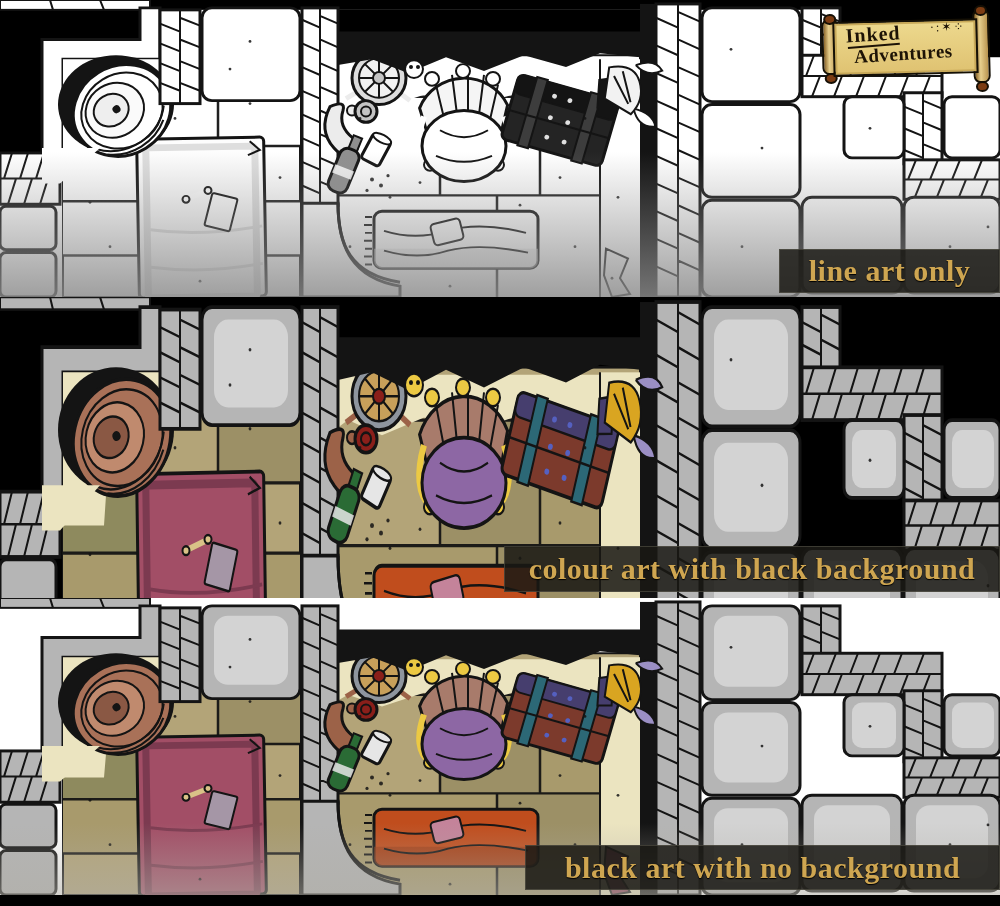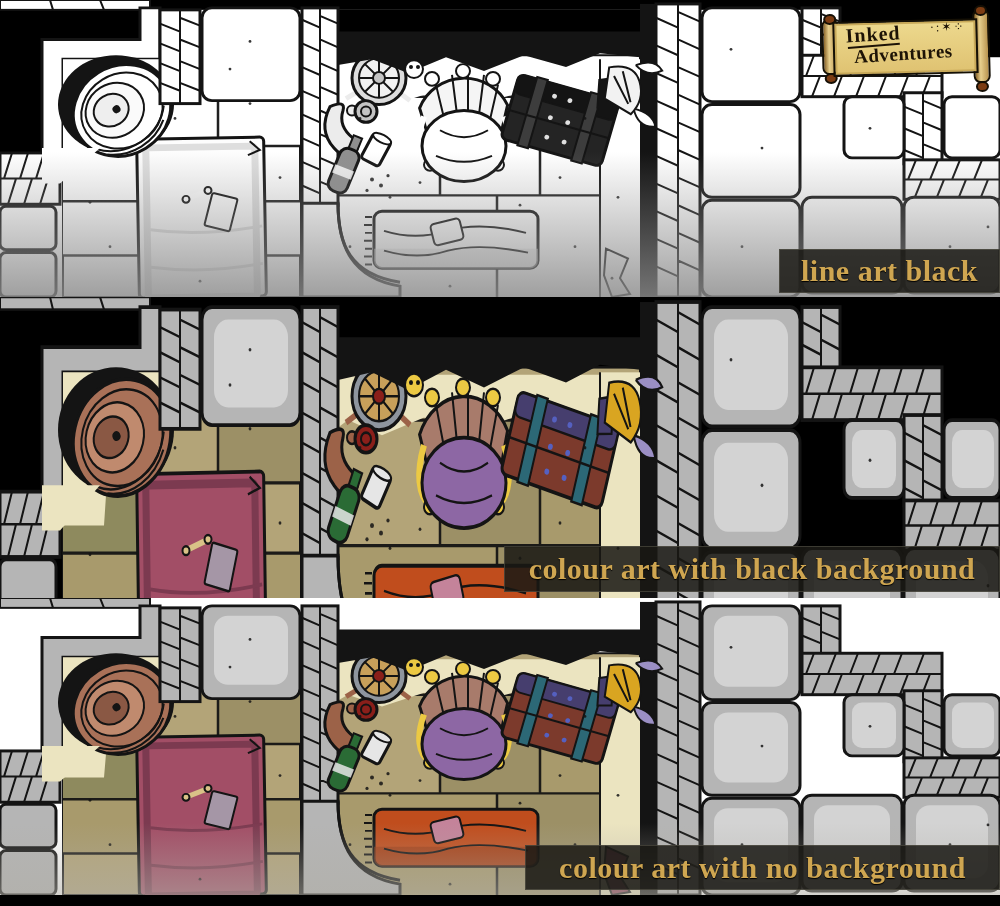--- a/index.html
+++ b/index.html
@@ -617,21 +617,21 @@
       <div class="knob bl"></div>
       <div class="knob tr"></div>
       <div class="knob br"></div>
       <div class="parchment"></div>
       <span class="logo-line1">Inked</span>
       <span class="logo-doodles">·:✶⁘</span>
       <div class="logo-underline"></div>
       <span class="logo-line2">Adventures</span>
     </div>
     <div class="caption">
-      <span>line art black</span>
+      <span>line art only</span>
     </div>
   </section>
 
   <section class="panel mode-colour bg-black" id="panel-colour-black">
     <svg class="map map-slot" viewBox="0 0 1000 301" preserveAspectRatio="none">
         <g>
     <rect class="c-bg" x="0" y="0" width="1000" height="301"></rect>
 
     <g>
       <rect class="c-void" x="150" y="0" width="690" height="10"></rect>
@@ -1143,18 +1143,18 @@
             <circle class="speck" cx="762" cy="150" r="1.4"></circle>
       <circle class="speck" cx="742" cy="250" r="1.4"></circle>
             <circle class="speck" cx="950" cy="250" r="1.4"></circle>
       <circle class="speck" cx="870" cy="130" r="1.4"></circle>
             <circle class="speck" cx="988" cy="230" r="1.4"></circle>
     </g>
   </g>
       </svg>
     <div class="fade"></div>
     <div class="caption">
-      <span>colour art with no background</span>
+      <span>black art with no background</span>
     </div>
   </section>
 
   <div class="bottom-strip"></div>
 </div>
 
 </body></html>

